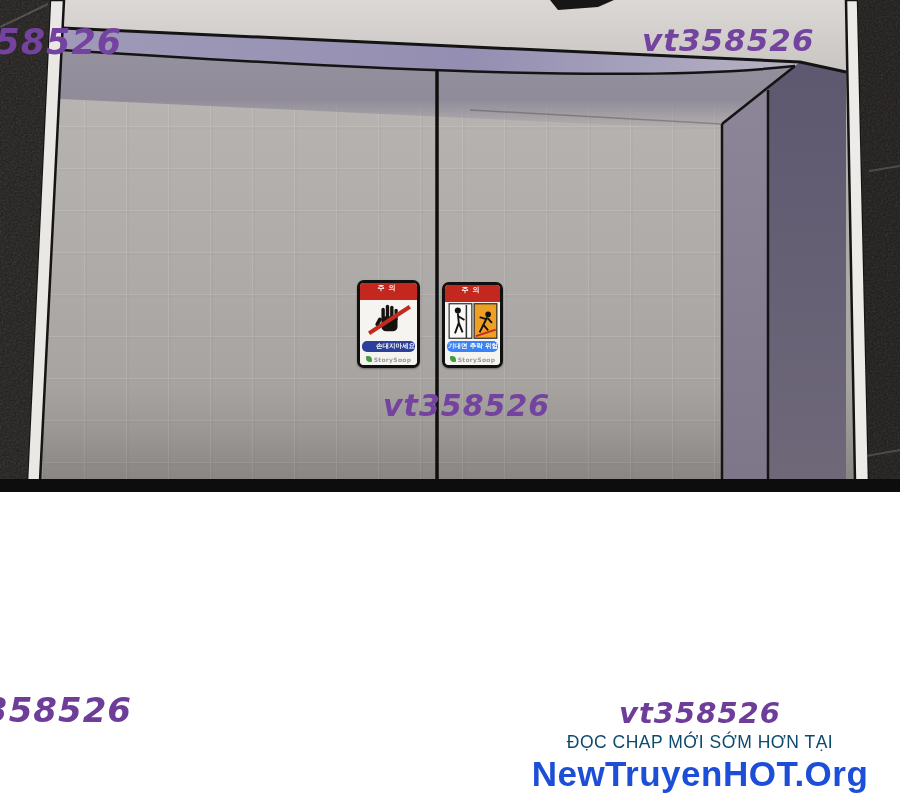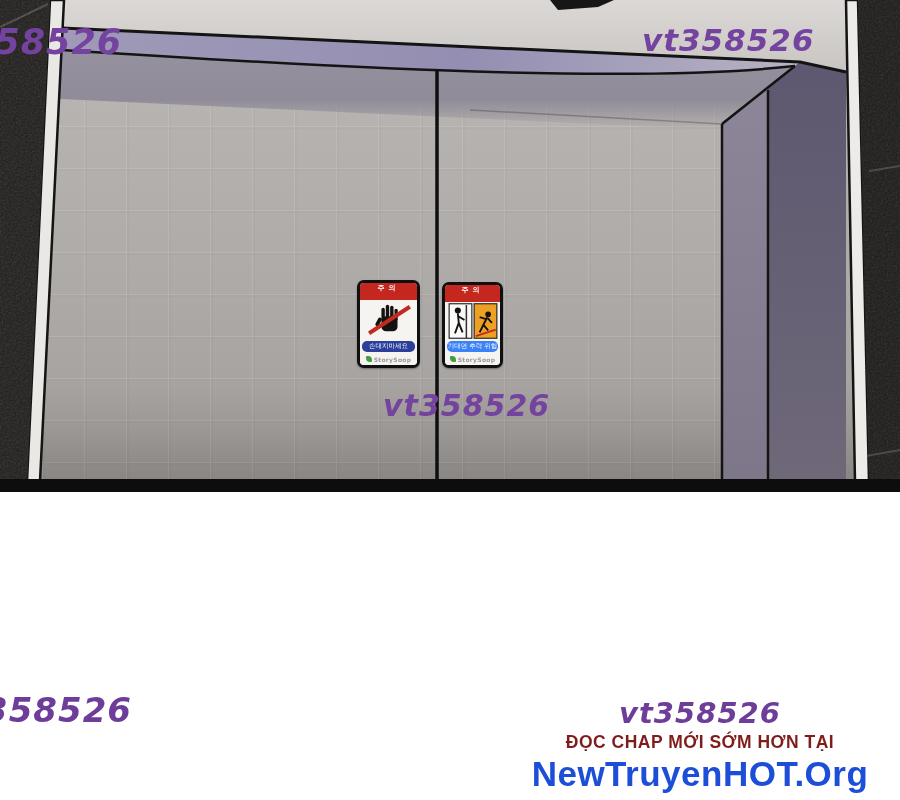--- a/index.html
+++ b/index.html
@@ -12,36 +12,36 @@
   .wm{position:absolute;color:#74439f;font-style:italic;font-weight:600;
       font-family:"DejaVu Sans",sans-serif;letter-spacing:1px;white-space:nowrap;}
   .wm-top-left{left:-30px;top:22px;font-size:35px;}
   .wm-top-right{left:642px;top:22px;font-size:31px;}
   .wm-center{left:383px;top:388px;font-size:30px;}
   .wm-bottom-left{left:-16px;top:690px;font-size:34px;color:#6d3d99;}
   .wm-bottom-right{font-size:29px;color:#6d3d99;position:static;display:block;}
 
   
   .promo{position:absolute;right:20px;top:696px;width:360px;text-align:center;}
-  .promo-line1{margin-top:2px;color:#7f1d1d;font-weight:bold;font-size:17.5px;
+  .promo-line1{margin-top:2px;color:#0c4a6e;font-weight:normal;font-size:17.5px;
                font-family:"Liberation Sans",sans-serif;letter-spacing:.5px;}
   .promo-line2{margin-top:1px;color:#1d4ed8;font-weight:bold;font-size:35px;
                font-family:"Liberation Sans",sans-serif;letter-spacing:.5px;}
 
   
   .sticker{position:absolute;background:#f6f4f1;border:3px solid #101010;border-radius:7px;
            box-sizing:border-box;display:flex;flex-direction:column;overflow:hidden;
            box-shadow:0 1px 2px rgba(0,0,0,.35);}
   .sticker-left{left:357px;top:280px;width:63px;height:88px;}
   .sticker-right{left:442px;top:282px;width:61px;height:86px;}
   .stk-header{height:17px;background:#c3271d;color:#ffffff;font-size:7px;line-height:11px;
               text-align:center;letter-spacing:4px;font-weight:bold;overflow:hidden;}
   .stk-art{flex:1;display:flex;align-items:center;justify-content:center;background:#f6f4f1;padding:1px 2px;}
   .stk-caption{margin:1px 2px;border-radius:5px;color:#ffffff;font-size:6.5px;line-height:11px;
-               height:11px;text-align:center;font-weight:normal;overflow:hidden;white-space:nowrap;}
+               height:11px;text-align:right;font-weight:bold;overflow:hidden;white-space:nowrap;}
   .cap-blue{background:#2b3f9b;}
   .cap-red{background:#3b82f6;}
   .stk-footer{height:12px;display:flex;align-items:center;justify-content:center;gap:2px;
               background:#f6f4f1;}
   .leaf{width:6px;height:6px;background:#3f9e3f;border-radius:1px 4px 1px 4px;display:inline-block;}
   .brand{color:#9a9a9a;font-size:6px;font-weight:bold;letter-spacing:.3px;}
 </style>
 </head>
 <body>
 

